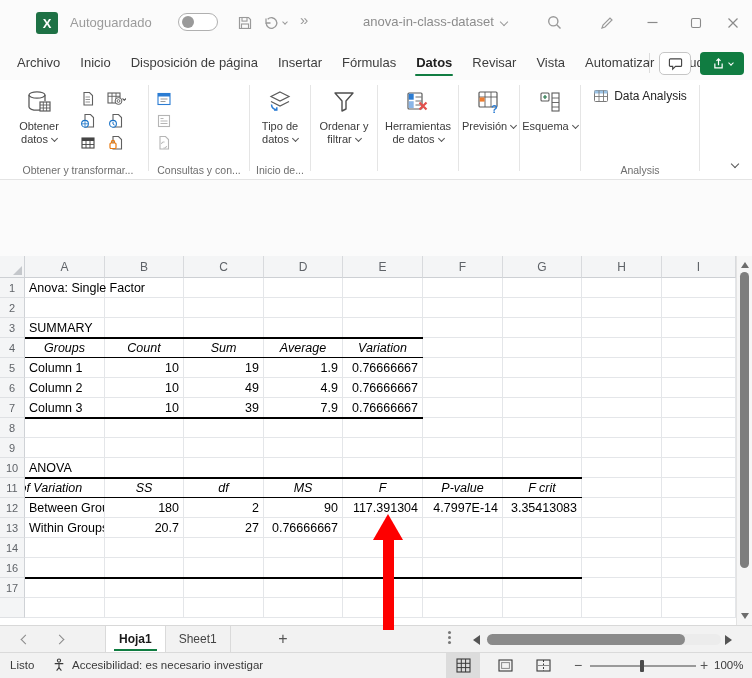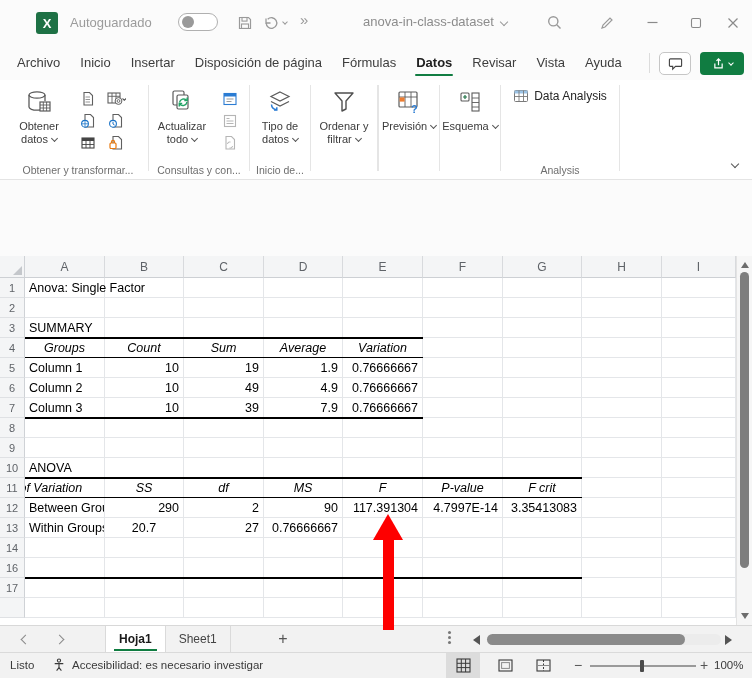--- a/index.html
+++ b/index.html
@@ -175,36 +175,39 @@
   </div>
 
   <div class="tabrow">
     <div class="rtab">
         <span>Archivo</span>
       </div>
     <div class="rtab">
         <span>Inicio</span>
       </div>
     <div class="rtab">
+        <span>Disposición de página</span>
+      </div>
+    <div class="rtab">
         <span>Insertar</span>
-      </div>
-    <div class="rtab">
-        <span>Disposición de página</span>
       </div>
     <div class="rtab">
         <span>Fórmulas</span>
       </div>
     <div class="rtab active">
         <span>Datos</span>
       </div>
     <div class="rtab">
         <span>Revisar</span>
       </div>
     <div class="rtab">
         <span>Vista</span>
+      </div>
+    <div class="rtab">
+        <span>Automatizar</span>
       </div>
     <div class="rtab">
         <span>Ayuda</span>
       </div>
     <div class="tabrow-right">
       <div class="tr-divider"></div>
       <div class="comment-btn">
         <svg width="15" height="15" viewBox="0 0 16 16">
             <path d="M2.5 3h11a1 1 0 0 1 1 1v6a1 1 0 0 1-1 1H8l-3 3v-3H2.5a1 1 0 0 1-1-1V4a1 1 0 0 1 1-1z" fill="none" stroke="#444" stroke-width="1.2"></path>
           </svg>
@@ -276,31 +279,20 @@
               <rect x="2" y="8" width="6" height="5.5" rx="1" fill="#fff" stroke="#e8790e" stroke-width="1.2"></rect>
               <path d="M3.5 8V6.8a1.5 1.5 0 0 1 3 0V8" fill="none" stroke="#e8790e" stroke-width="1.2"></path>
             </svg>
         </div>
       </div>
       <div class="grp-label">Obtener y transformar...</div>
     </div>
     <div class="gsep"></div>
 
     <div class="grp" style="width:100px">
-      <div class="bigbtn" style="width:66px">
-        <span class="bicon">
-          <svg width="26" height="26" viewBox="0 0 26 26">
-              <rect x="4" y="2" width="11" height="14" rx="1.5" fill="#fff" stroke="#5b5b5b" stroke-width="1.2"></rect>
-              <rect x="8" y="6" width="11" height="14" rx="1.5" fill="#fff" stroke="#5b5b5b" stroke-width="1.2"></rect>
-              <path d="M10.5 13.5a4.2 4.2 0 0 1 7.3-2.1M18 13a4.2 4.2 0 0 1-7.3 2.1" fill="none" stroke="#21a366" stroke-width="1.5"></path>
-              <path d="M18.2 8.6v2.9h-2.9M10.3 17.4v-2.9h2.9" fill="none" stroke="#21a366" stroke-width="1.5"></path>
-            </svg>
-        </span>
-        <span class="bb-label"><span>Actualizar todo</span><i class="chev"></i></span>
-      </div>
       <div class="scol">
         <div class="sic">
           <svg width="16" height="16" viewBox="0 0 16 16">
               <rect x="2" y="2.5" width="12" height="11" fill="#fff" stroke="#2b7cd3" stroke-width="1.1"></rect>
               <rect x="2" y="2.5" width="12" height="3" fill="#2b7cd3"></rect>
               <path d="M4.5 8h7M4.5 10.5h5" stroke="#9a9a9a" stroke-width="1"></path>
             </svg>
         </div>
         <div class="sic">
           <svg width="16" height="16" viewBox="0 0 16 16">
@@ -340,20 +332,34 @@
         <span class="bicon">
           <svg width="26" height="26" viewBox="0 0 26 26">
               <path d="M4 4h18l-7 8v8l-4 2V12z" fill="#fff" stroke="#4f4f4f" stroke-width="1.4" stroke-linejoin="round"></path>
             </svg>
         </span>
         <span class="bb-label"><span>Ordenar y filtrar</span><i class="chev"></i></span>
       </div>
     </div>
     <div class="gsep"></div>
 
+    <div class="grp" style="width:80px">
+      <div class="bigbtn" style="width:100%">
+        <span class="bicon">
+          <svg width="26" height="26" viewBox="0 0 26 26">
+              <rect x="3" y="4" width="14" height="16" rx="1" fill="#fff" stroke="#5b5b5b" stroke-width="1.2"></rect>
+              <rect x="3.7" y="4.7" width="5" height="6" fill="#2b7cd3"></rect>
+              <rect x="3.7" y="12.2" width="5" height="6.8" fill="#8ab6e8"></rect>
+              <path d="M10.5 8h6M10.5 12h6M10.5 16h6" stroke="#5b5b5b" stroke-width="0.9"></path>
+              <path d="M14.5 13.5l7 7M21.5 13.5l-7 7" stroke="#e2504c" stroke-width="2.2"></path>
+            </svg>
+        </span>
+        <span class="bb-label"><span>Herramientas de datos</span><i class="chev"></i></span>
+      </div>
+    </div>
     <div class="gsep"></div>
 
     <div class="grp" style="width:60px">
       <div class="bigbtn" style="width:100%">
         <span class="bicon">
           <svg width="26" height="26" viewBox="0 0 26 26">
               <rect x="3" y="3" width="18" height="15" rx="1" fill="#fff" stroke="#5b5b5b" stroke-width="1.2"></rect>
               <path d="M3 8h18M9 3v15M15 3v15" stroke="#5b5b5b" stroke-width="0.9"></path>
               <rect x="3.6" y="8.4" width="5" height="4.2" fill="#ed7d31"></rect>
               <text x="15" y="24" font-size="11" fill="#2b7cd3" font-weight="bold">?</text>
@@ -603,21 +609,21 @@
           </div>
           <div class="cell" style="width: 80px;"></div>
           <div class="cell" style="width: 74px;"></div>
         </div>
         <div class="grow">
           <div class="rowhdr">12</div>
           <div class="cell t-cl" style="width: 80px;">
             <span class="ct">Between Groups</span>
           </div>
           <div class="cell t-r" style="width: 79px;">
-            <span class="ct">290</span>
+            <span class="ct">180</span>
           </div>
           <div class="cell t-r" style="width: 80px;">
             <span class="ct">2</span>
           </div>
           <div class="cell t-r" style="width: 79px;">
             <span class="ct">90</span>
           </div>
           <div class="cell t-r" style="width: 80px;">
             <span class="ct">117.391304</span>
           </div>
@@ -628,21 +634,21 @@
             <span class="ct">3.35413083</span>
           </div>
           <div class="cell" style="width: 80px;"></div>
           <div class="cell" style="width: 74px;"></div>
         </div>
         <div class="grow">
           <div class="rowhdr">13</div>
           <div class="cell t-cl" style="width: 80px;">
             <span class="ct">Within Groups</span>
           </div>
-          <div class="cell t-r" style="width: 79px; justify-content: center;">
+          <div class="cell t-r" style="width: 79px;">
             <span class="ct">20.7</span>
           </div>
           <div class="cell t-r" style="width: 80px;">
             <span class="ct">27</span>
           </div>
           <div class="cell t-r" style="width: 79px;">
             <span class="ct">0.76666667</span>
           </div>
           <div class="cell" style="width: 80px;"></div>
           <div class="cell" style="width: 80px;"></div>

